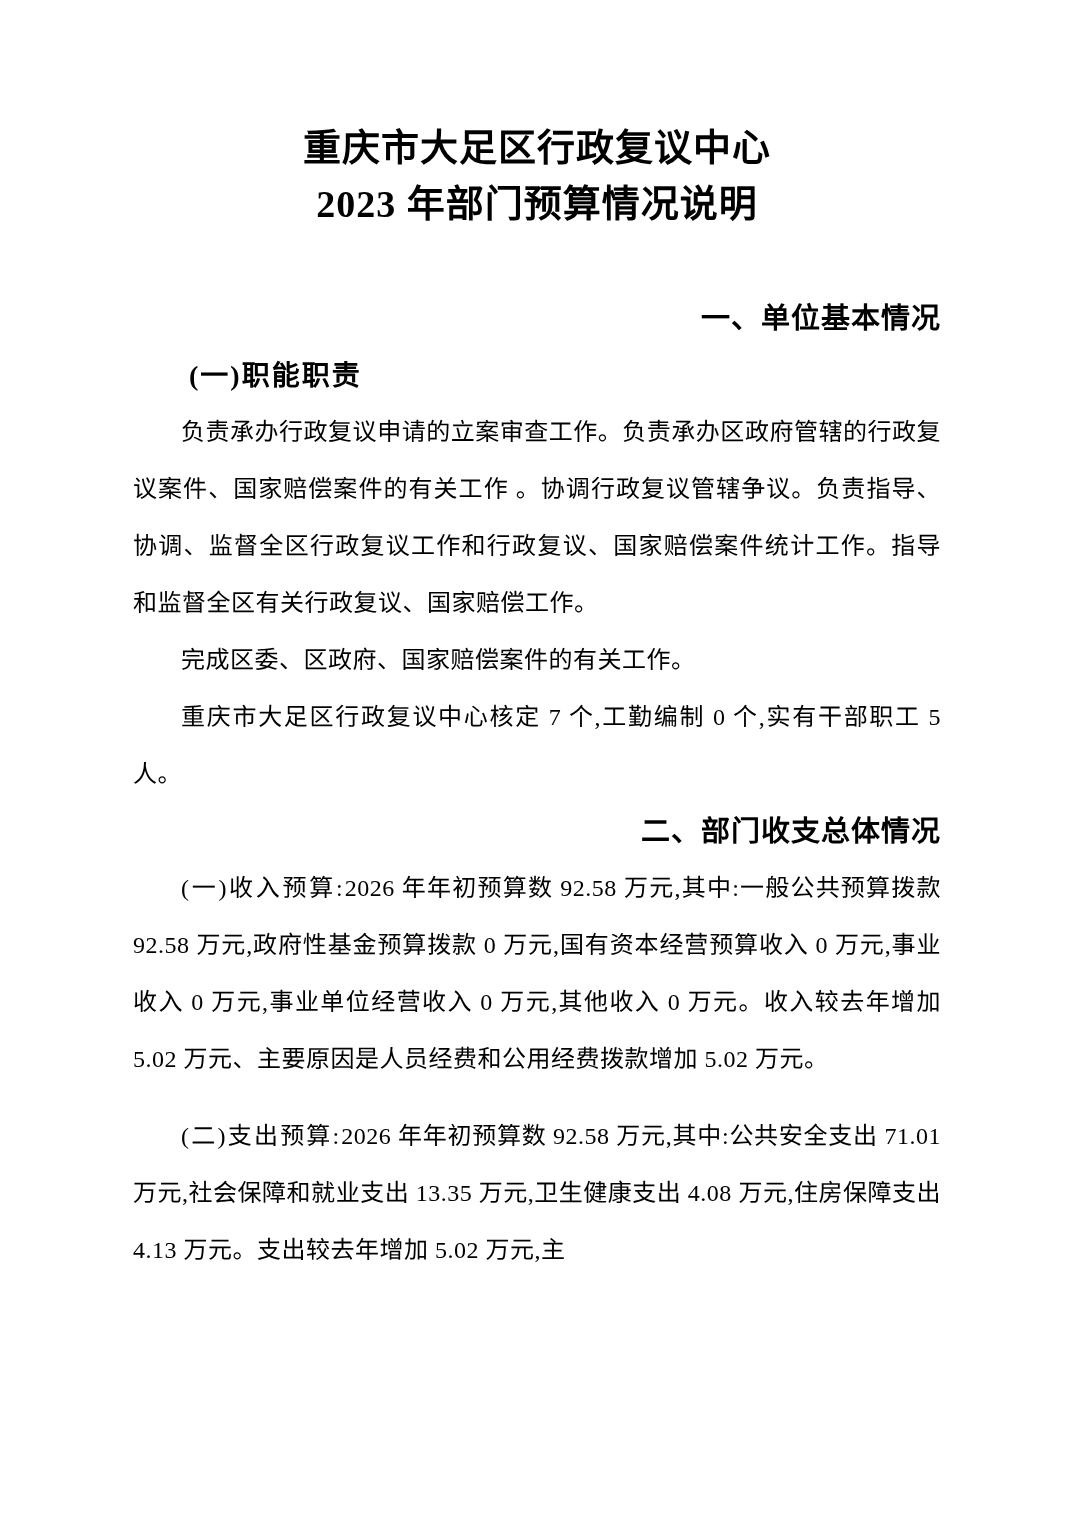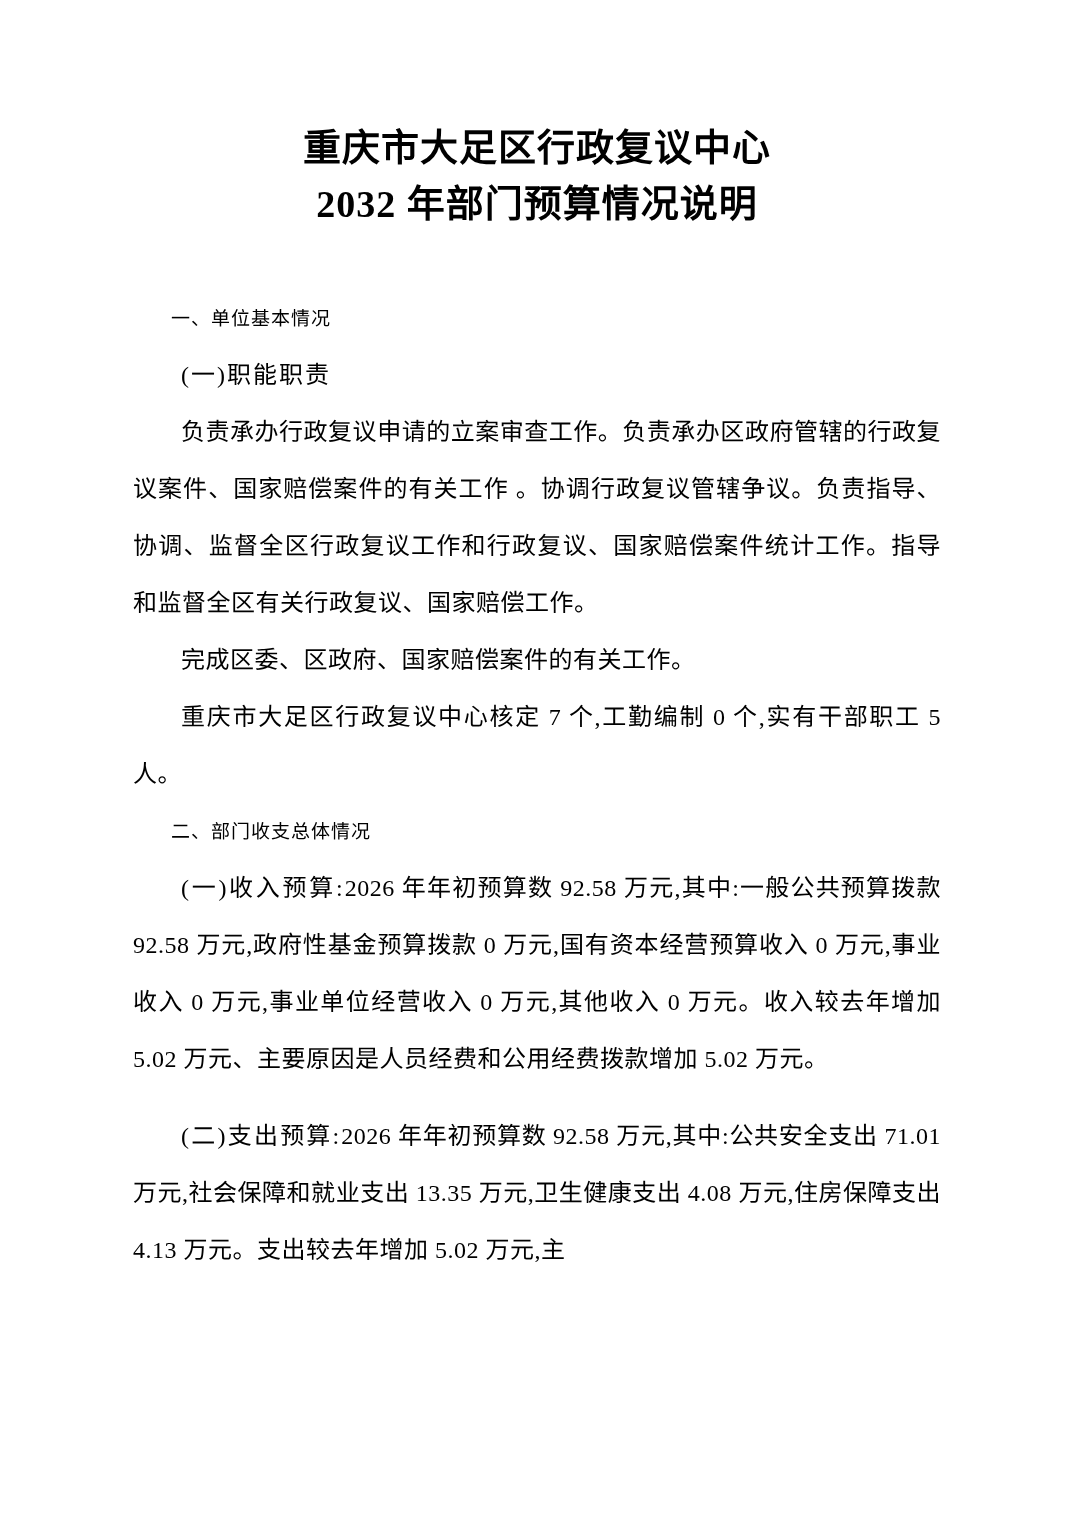--- a/index.html
+++ b/index.html
@@ -21,54 +21,56 @@
     text-align: center;
     font-weight: bold;
     font-size: 38px;
     line-height: 56px;
     letter-spacing: 1px;
     margin: 0 0 58px 0;
   }
   .doc-title .t-line { display: block; }
   .sec-heading {
     font-family: "Liberation Sans", "DejaVu Sans", sans-serif;
-    font-weight: normal;
-    font-size: 19px;
+    font-weight: bold;
+    font-size: 29px;
     line-height: 57px;
     text-indent: 2em;
     margin: 0;
     letter-spacing: 1px;
+    text-align: right;
   }
   .sub-heading {
-    font-size: 24px;
+    font-size: 28px;
     line-height: 57px;
     text-indent: 2em;
     margin: 0;
     letter-spacing: 2px;
+    font-weight: bold;
   }
   .para {
     font-size: 24px;
     line-height: 57px;
     text-indent: 2em;
     text-align: justify;
     margin: 0;
     letter-spacing: 0.5px;
   }
   .para.spaced-before { margin-top: 20px; }
   .lead-bold { font-weight: normal; letter-spacing: 2px; }
 </style>
 </head>
 <body>
 
 <div class="page">
   <div class="content">
 
     <h1 class="doc-title">
       <span class="t-line">重庆市大足区行政复议中心</span>
-      <span class="t-line">2032 年部门预算情况说明</span>
+      <span class="t-line">2023 年部门预算情况说明</span>
     </h1>
 
     <h2 class="sec-heading">一、单位基本情况</h2>
 
     <p class="sub-heading">(一)职能职责</p>
 
     <p class="para">负责承办行政复议申请的立案审查工作。负责承办区政府管辖的行政复议案件、国家赔偿案件的有关工作 。协调行政复议管辖争议。负责指导、协调、监督全区行政复议工作和行政复议、国家赔偿案件统计工作。指导和监督全区有关行政复议、国家赔偿工作。</p>
 
     <p class="para">完成区委、区政府、国家赔偿案件的有关工作。</p>
 

